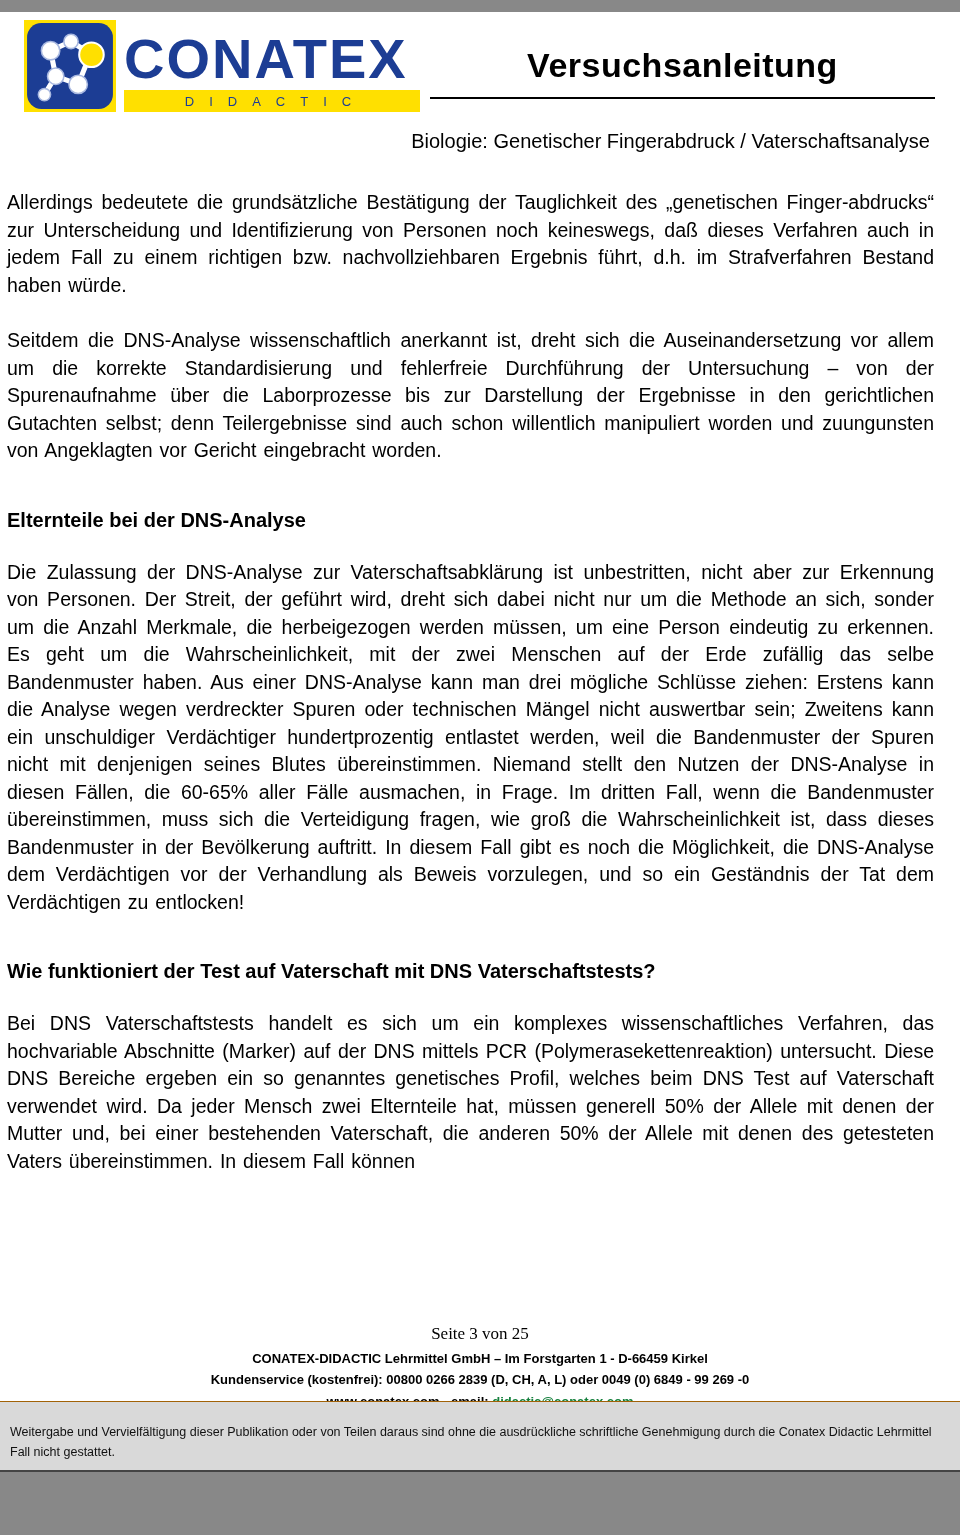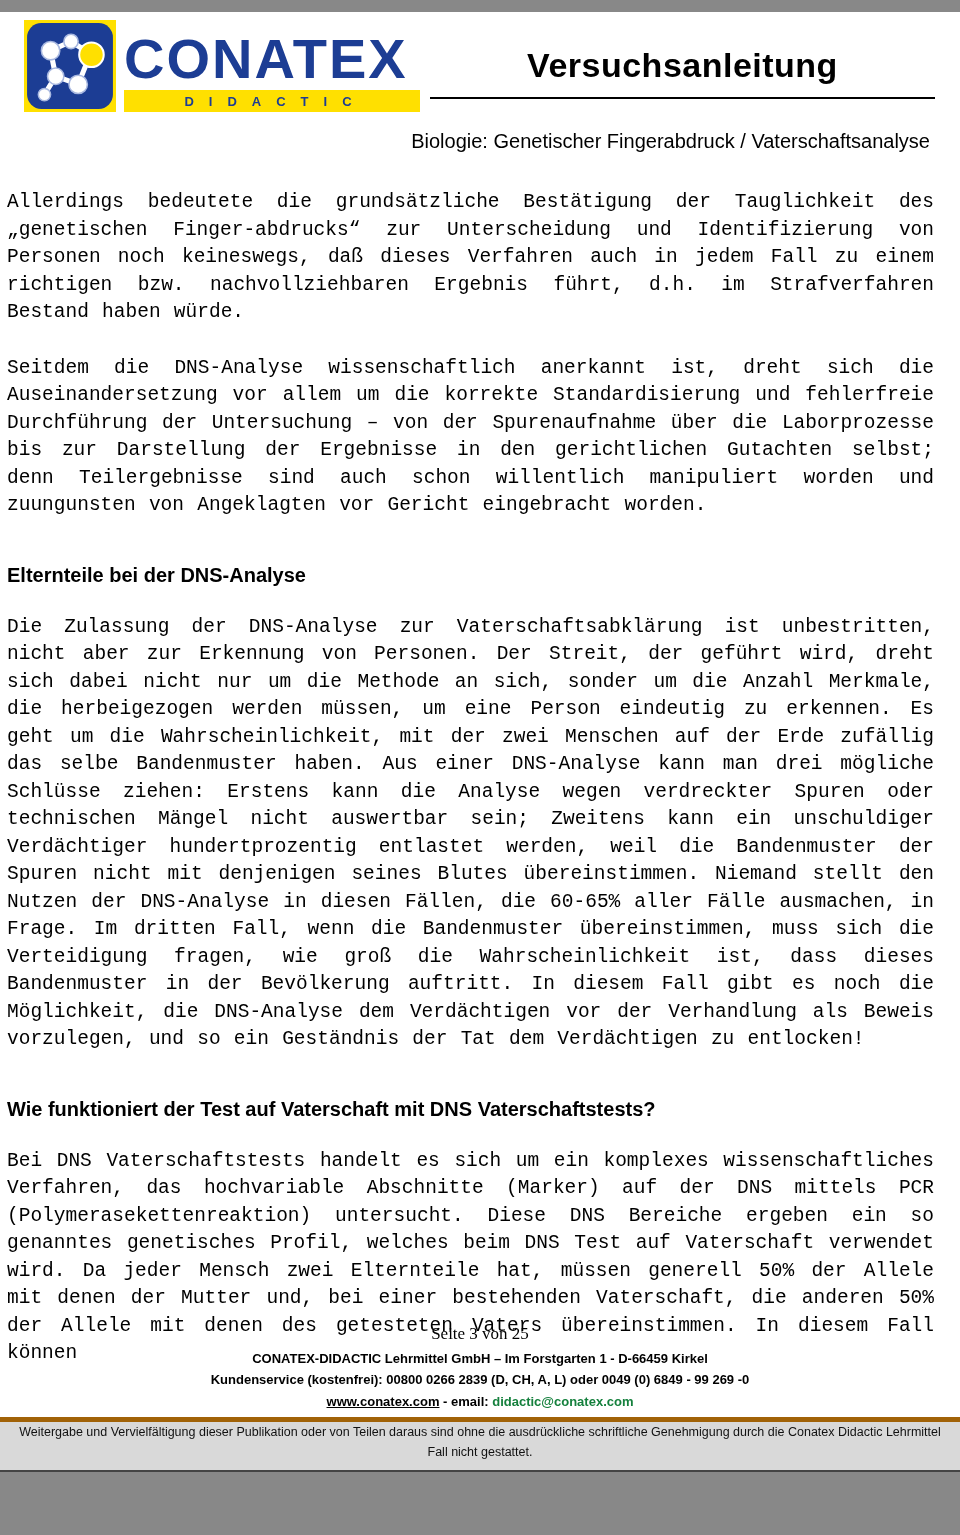--- a/index.html
+++ b/index.html
@@ -18,52 +18,52 @@
   .header{display:flex;align-items:flex-start;padding:8px 25px 0 24px;}
   .logo{display:flex;width:396px;flex:none;}
   .logo-icon{width:92px;height:92px;flex:none;}
   .logo-right{margin-left:8px;display:flex;flex-direction:column;justify-content:flex-end;flex:1;}
   .brand{
     font-weight:bold;font-size:56px;line-height:1;color:var(--blue);
     letter-spacing:2px;white-space:nowrap;
   }
   .brand-bar{
     margin-top:3px;background:var(--yellow);color:var(--blue);
-    font-weight:bold;font-size:13px;letter-spacing:15px;
+    font-weight:normal;font-size:13px;letter-spacing:15px;
     text-align:center;padding:4px 0 3px 7px;white-space:nowrap;
   }
   .title-col{
     flex:1;margin-left:10px;border-bottom:2px solid #000;
     padding:26px 0 12px;text-align:right;
   }
   .title-col h1{font-size:34px;font-weight:bold;letter-spacing:.5px;text-align:center;}
   .subtitle{
     text-align:right;padding-right:30px;margin-top:18px;
     font-size:20px;
     padding-left:12px;
   }
   
   main{padding:36px 26px 0 7px;}
   main p{
     font-size:19.5px;line-height:27.5px;text-align:justify;
-    margin-bottom:28px;word-spacing:1.5px;font-family:Liberation Mono, monospace;
+    margin-bottom:28px;word-spacing:1.5px;
   }
   main h2{
     font-size:20px;font-weight:bold;margin:44px 0 27px;
   }
   
   .footer{position:absolute;left:0;right:0;bottom:60px;text-align:center;}
   .page-num{font-family:"Liberation Serif", serif;font-size:17px;margin-bottom:4px;}
   .footer-line{font-weight:bold;font-size:13px;line-height:21.5px;}
   .link{color:#000;text-decoration:underline;cursor:pointer;}
   .plain-link{color:#15803d;text-decoration:none;cursor:pointer;}
   .disclaimer-bar{
     position:absolute;left:0;right:0;bottom:0;
-    background:#d9d9d9;border-top:5px solid #a16207;border-bottom:2px solid #444;
-    padding:0 10px 7px;text-align:center;
+    background:#d9d9d9;border-top:1px solid #a16207;border-bottom:2px solid #444;
+    padding:20px 10px 7px;
     font-size:12.5px;line-height:1.65;color:#111;
   }
 </style>
 </head>
 <body>
 
 <div class="page">
 
   <div class="header">
     <div class="logo">

